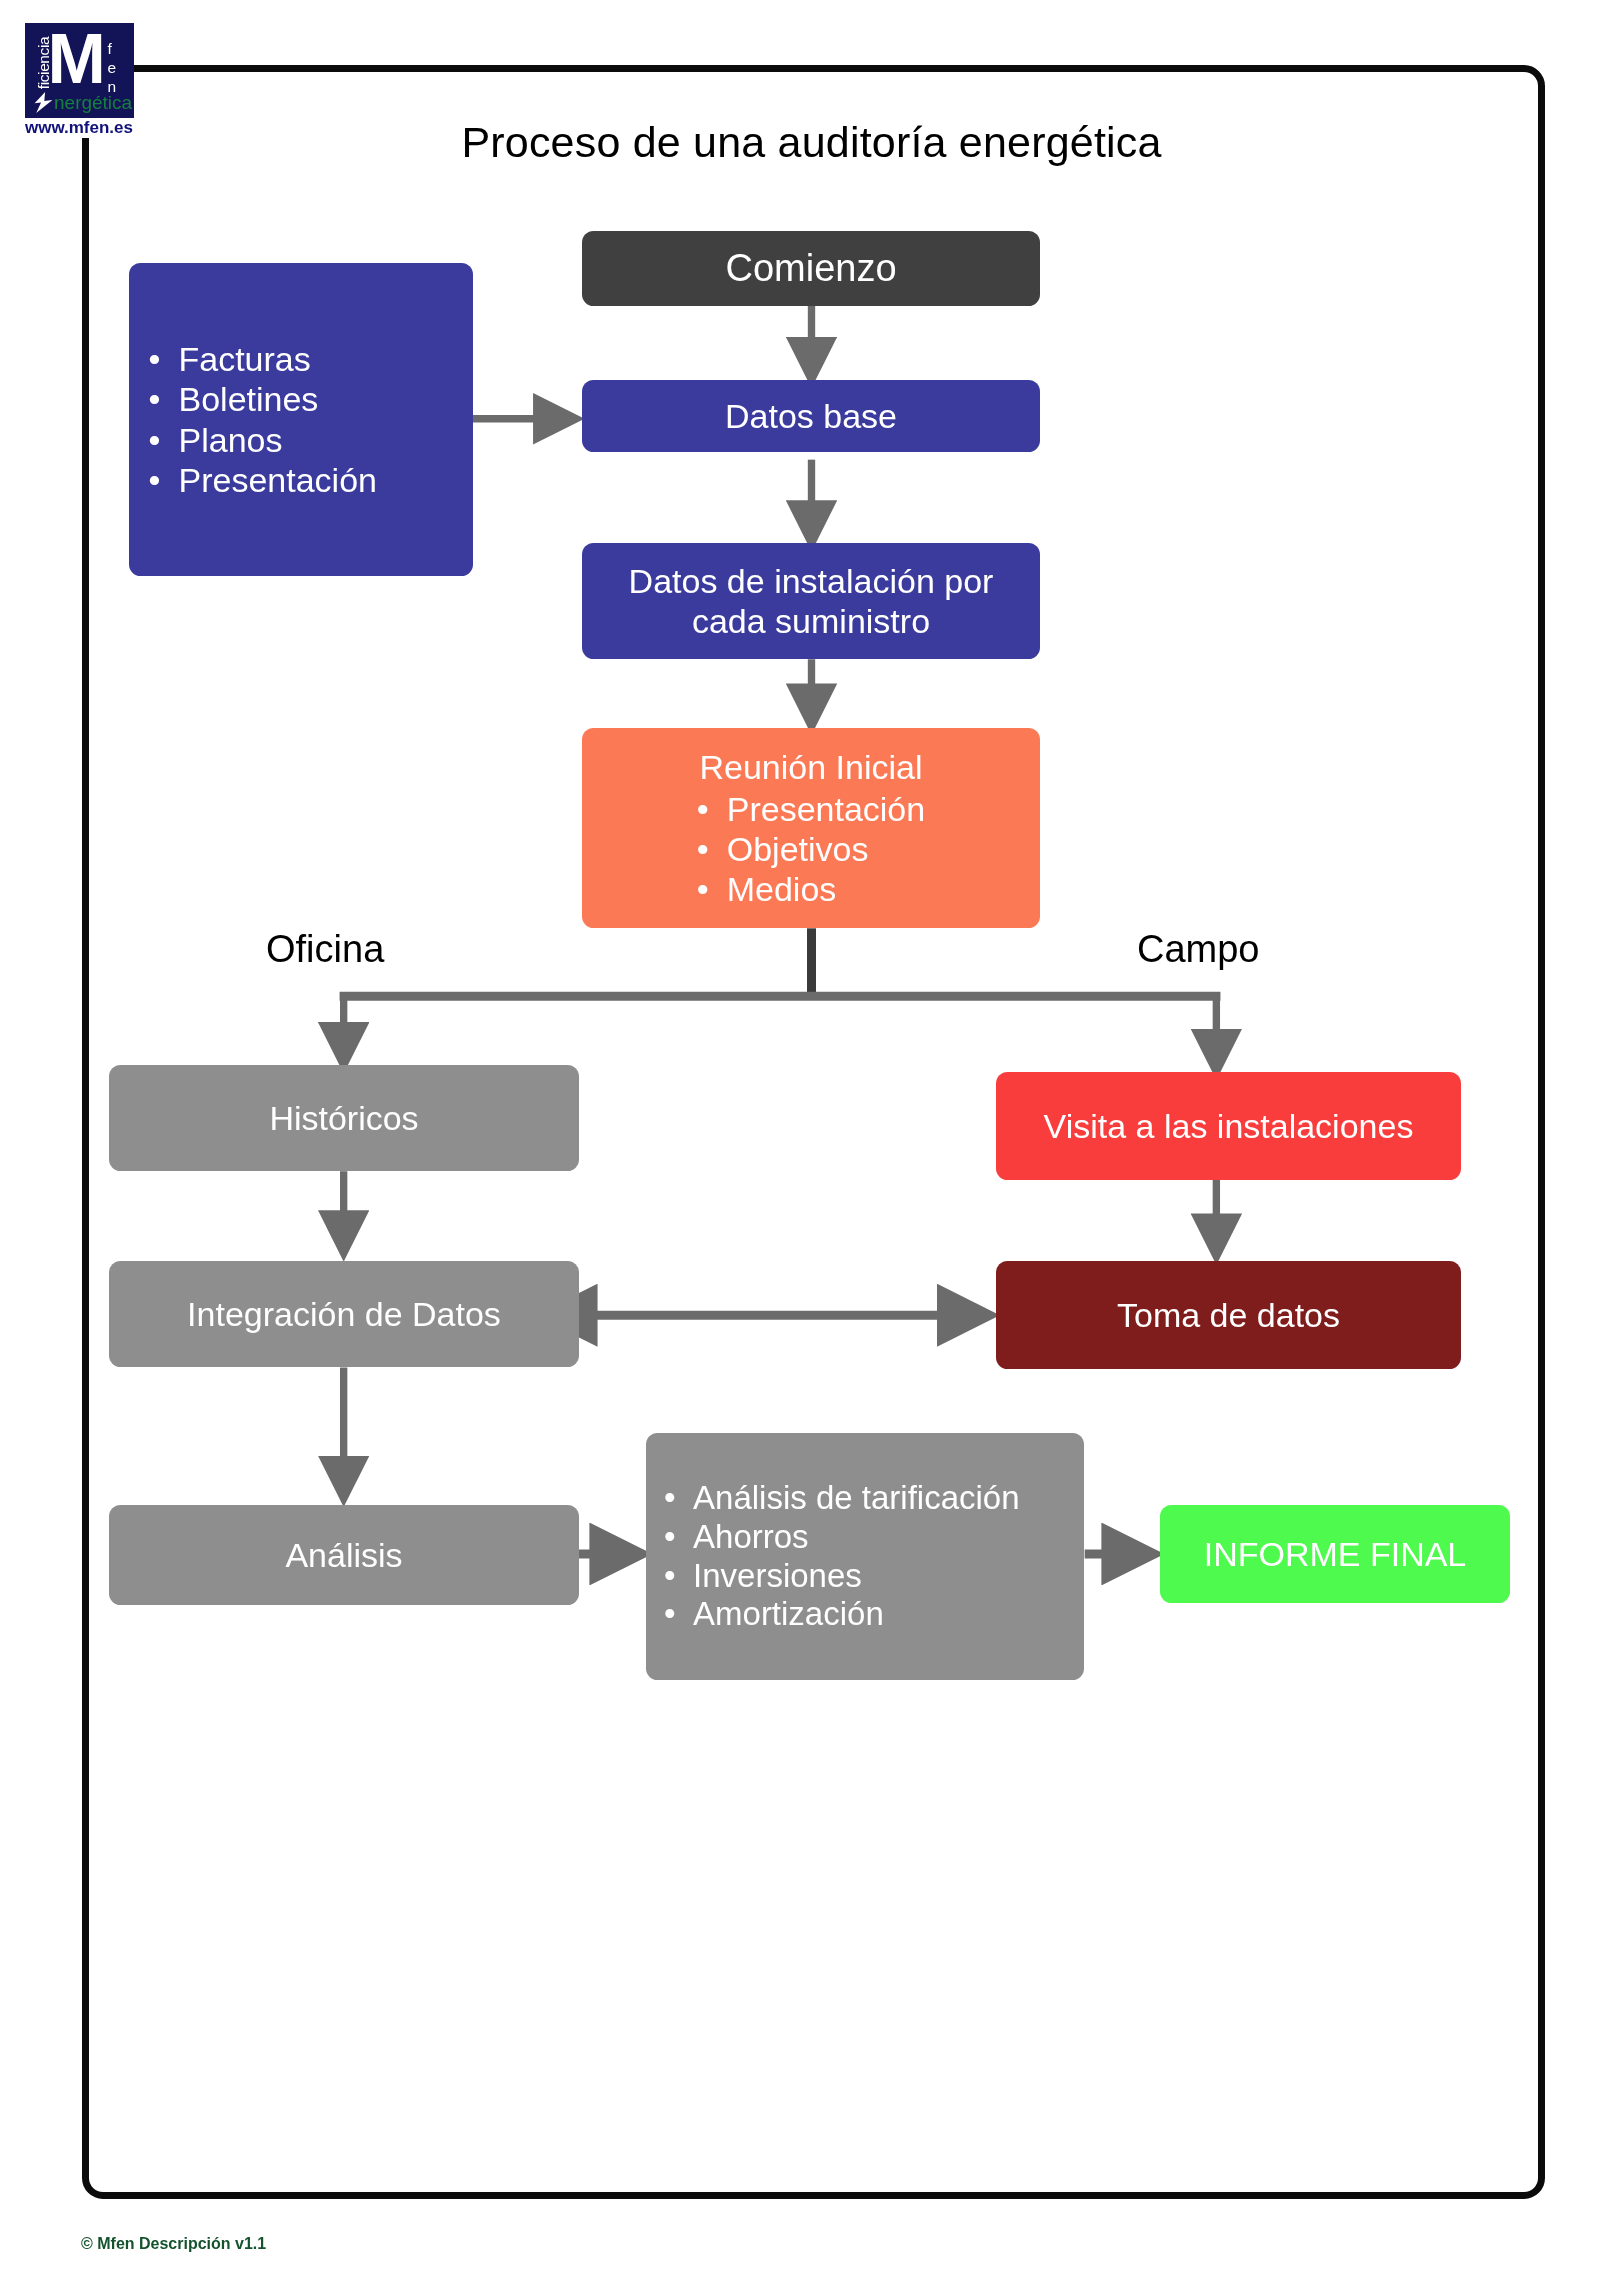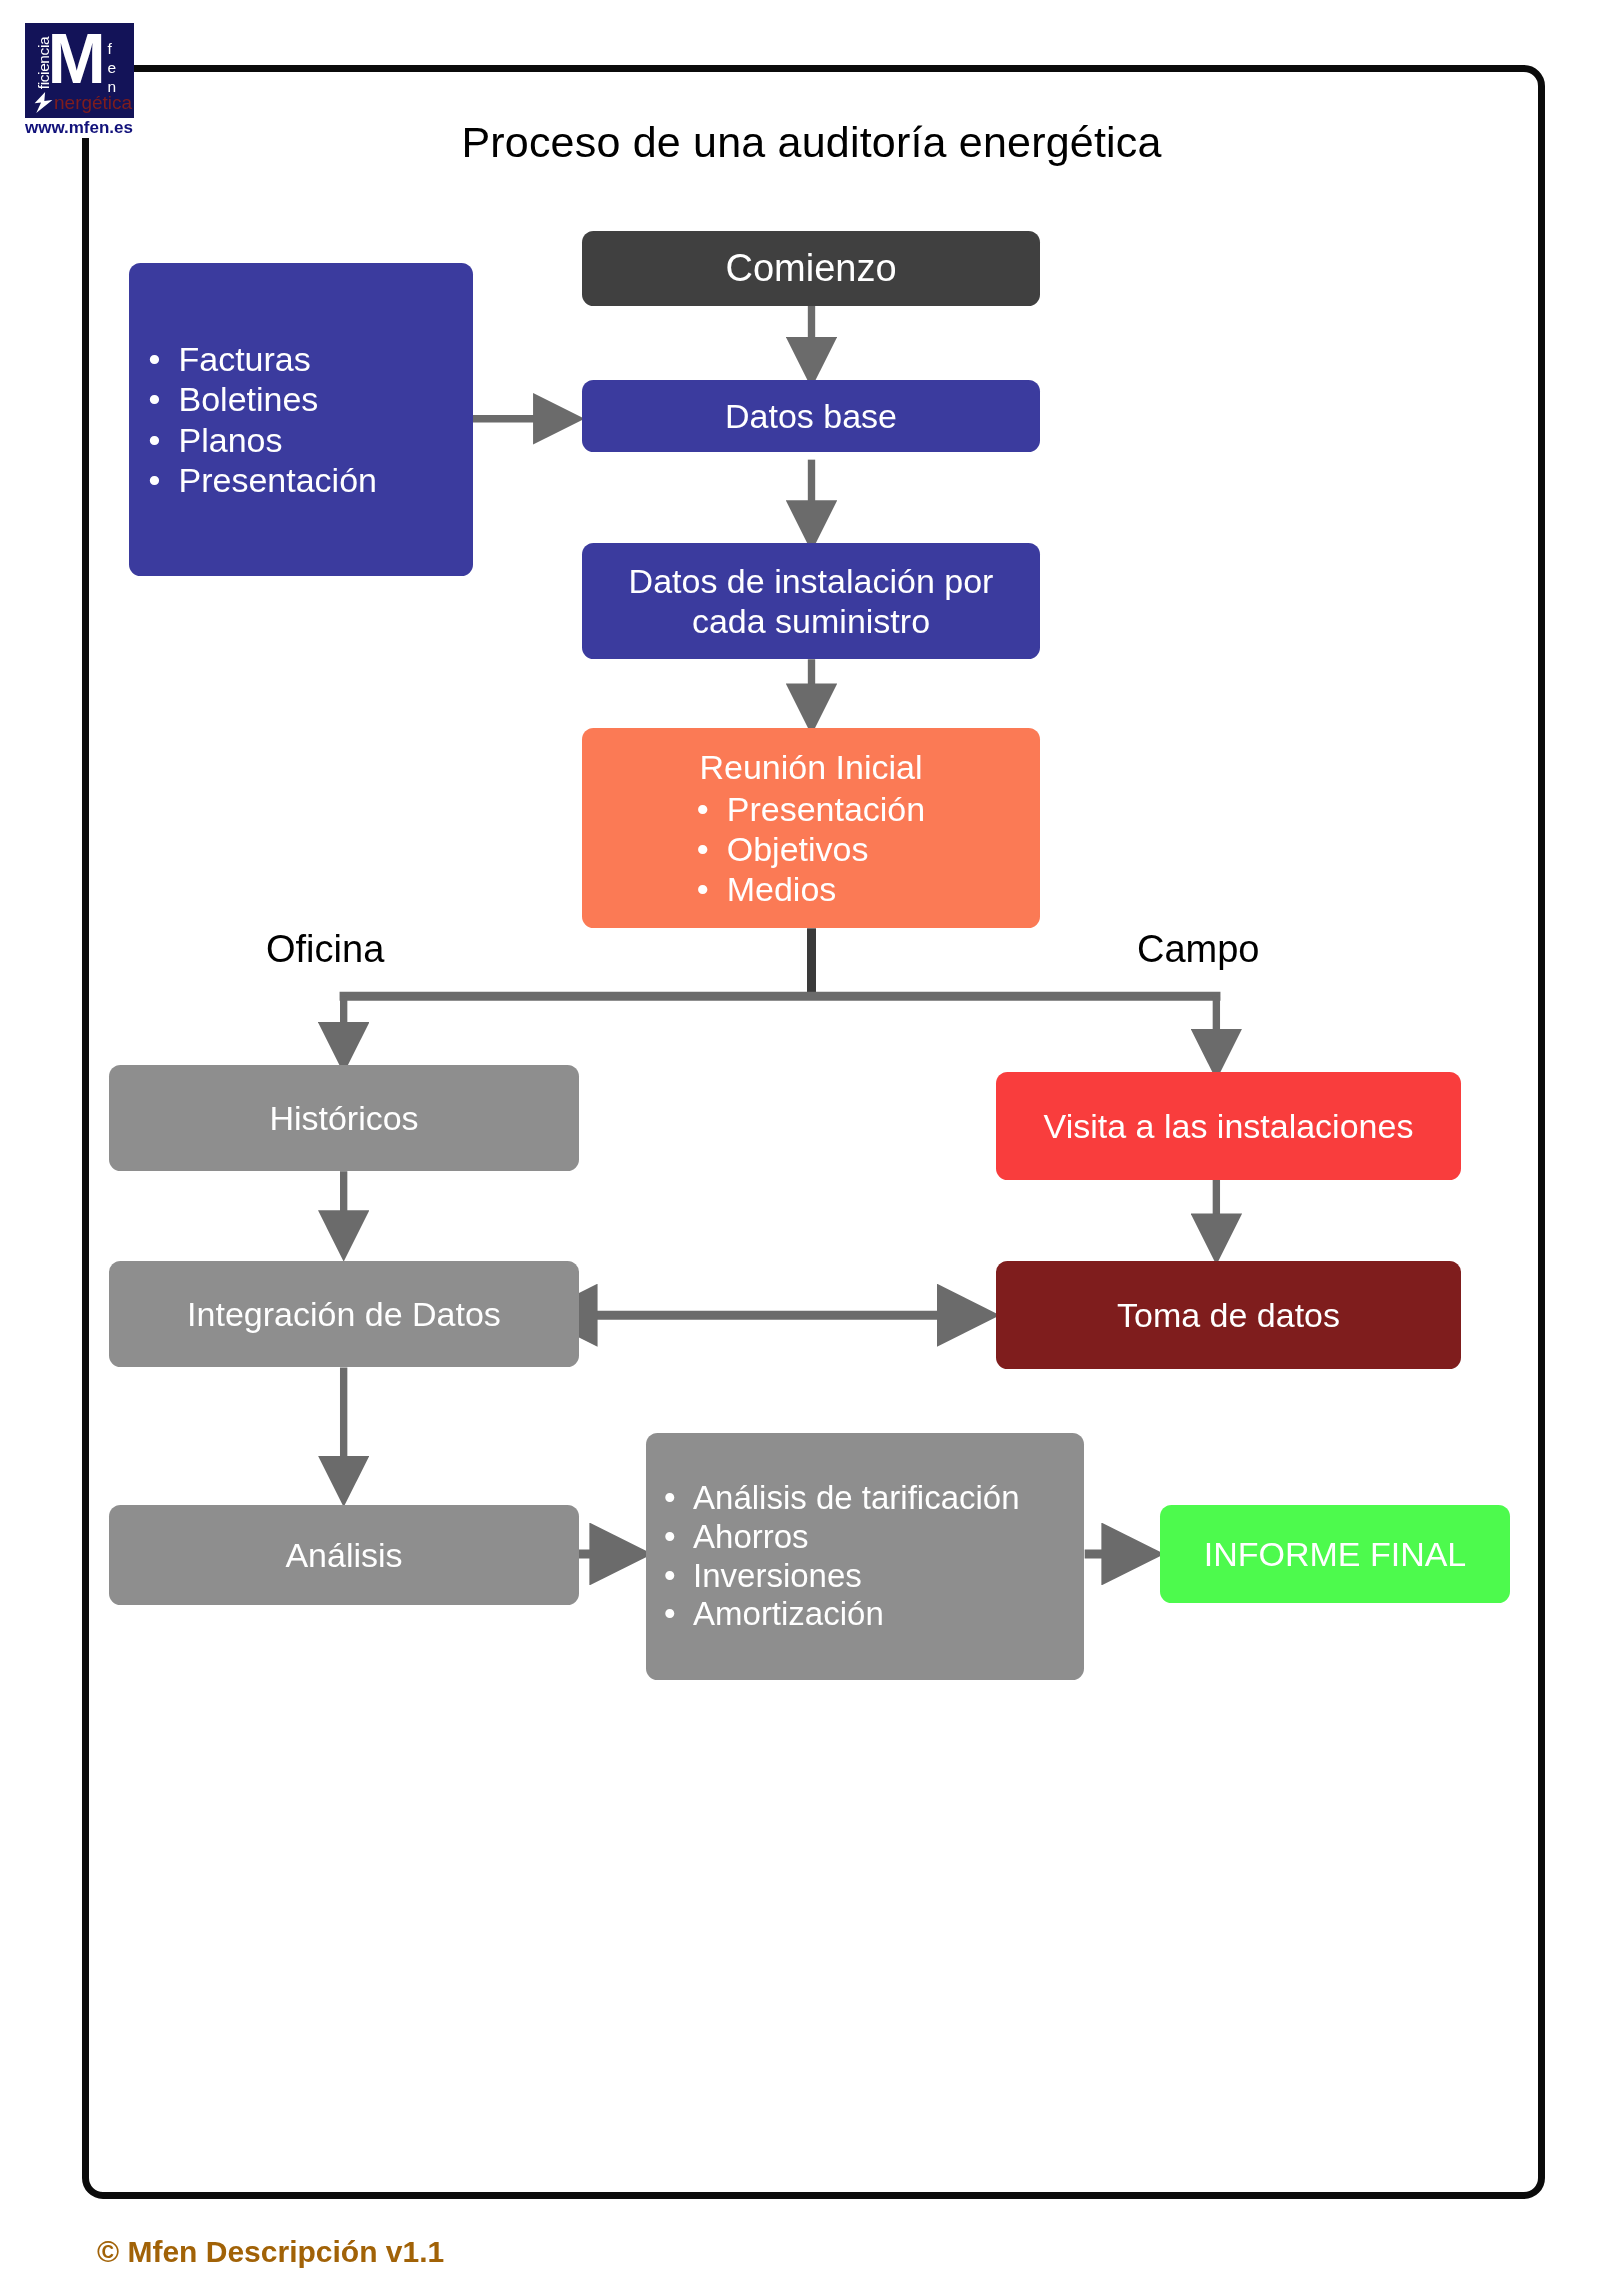--- a/index.html
+++ b/index.html
@@ -83,21 +83,21 @@
     position: absolute;
     left: 7.4px;
     top: 69px;
     width: 23px;
     height: 21px;
   }
   #logo-nergetica {
     position: absolute;
     left: 29.5px;
     top: 69px;
-    color: #7f1d1d;
+    color: #15803d;
     font-size: 19px;
     line-height: 21px;
     font-family: "Liberation Sans", sans-serif;
   }
   #logo-url {
     position: absolute;
     left: 0;
     top: 95px;
     width: 109px;
     text-align: center;
@@ -160,24 +160,24 @@
     left: 0;
     top: 0;
     width: 1623px;
     height: 2295px;
     pointer-events: none;
   }
 
   
   #footer {
     position: absolute;
-    left: 97px;
+    left: 81px;
     top: 2235px;
-    font-size: 30px;
-    color: #a16207;
+    font-size: 16px;
+    color: #14532d;
     font-family: "Liberation Sans", sans-serif;
     font-weight: bold;
     white-space: nowrap;
   }
 </style>
 </head>
 <body>
 
 <div id="page-frame"></div>
 

